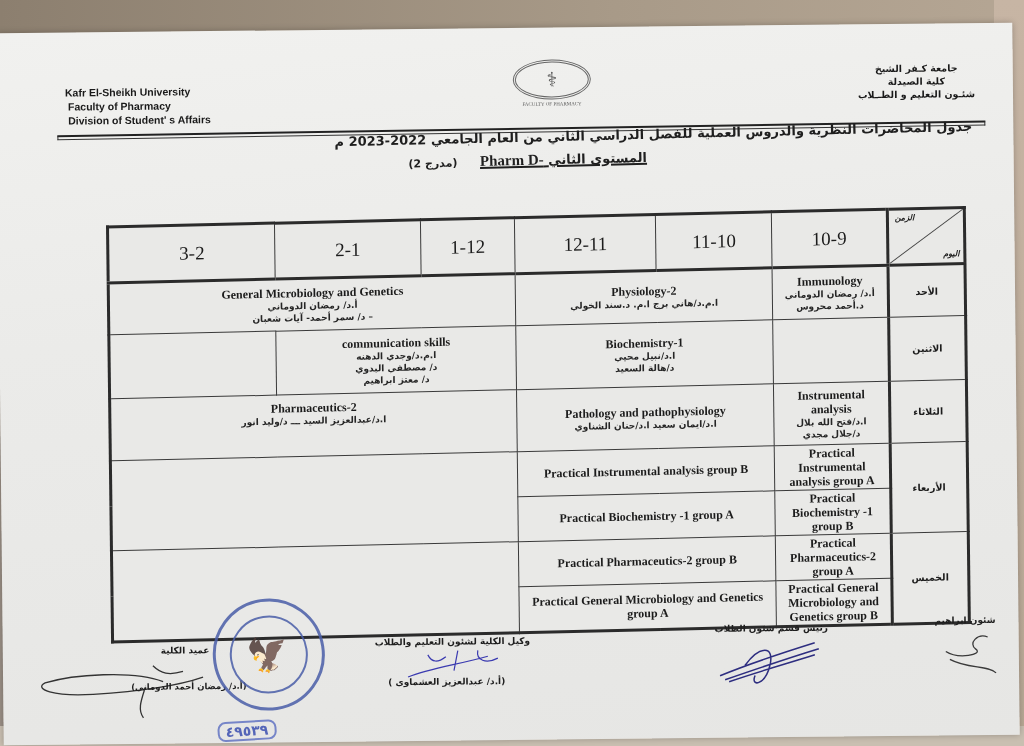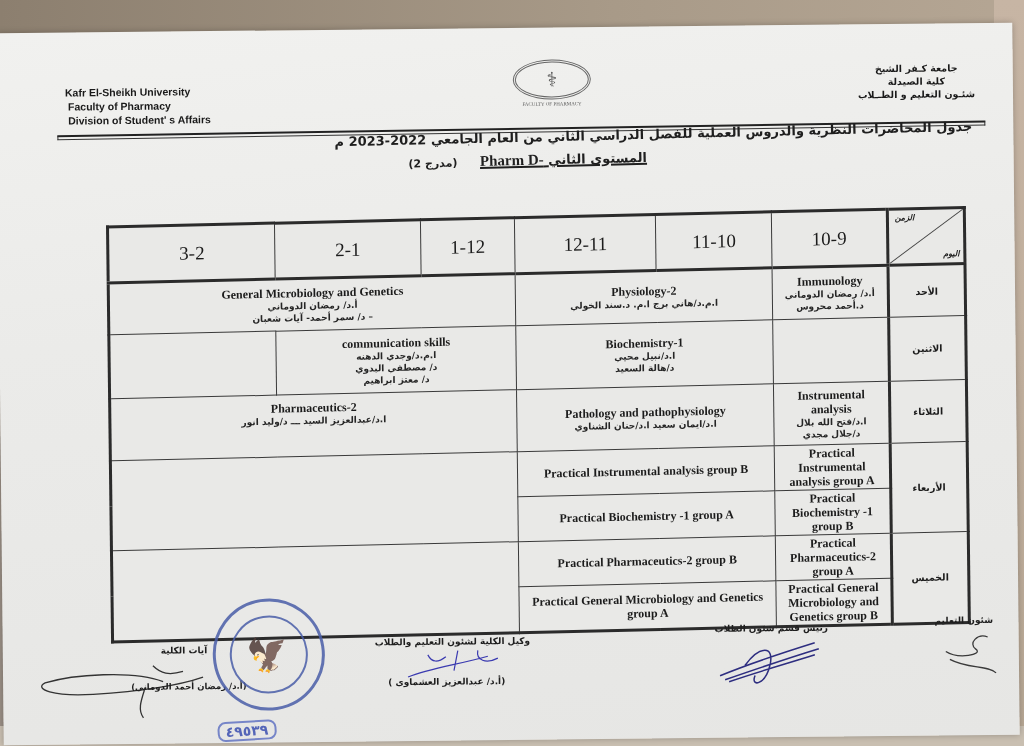--- a/index.html
+++ b/index.html
@@ -254,37 +254,37 @@
         <td rowspan="2" class="day">الخميس</td>
       </tr>
       <tr style="height:40px">
         <td colspan="2" class="prac">Practical General Microbiology and Genetics  group  A</td>
         <td class="prac">Practical General Microbiology and Genetics  group  B</td>
       </tr>
     </tbody>
       </table>
   </div>
 
-  <div class="sig" style="left:932px; top:592px;">شئون التعليم</div>
+  <div class="sig" style="left:932px; top:592px;">شئون ابراهيم</div>
   <svg class="scribble" style="left:935px; top:606px;" width="60" height="50">
     <path d="M50 8 C 40 4, 30 14, 38 20 C 46 26, 20 30, 8 22 M 12 30 C 30 40, 50 36, 58 44" stroke="#3a3a3a" stroke-width="1.3" fill="none"></path>
   </svg>
 
   <div class="sig" style="left:712px; top:598px;">رئيس قسم شئون الطلاب</div>
   <svg class="scribble" style="left:712px; top:610px;" width="110" height="55">
     <path d="M5 40 C 30 30, 60 20, 100 8 M10 44 C 40 34, 70 24, 104 14 M14 46 C 44 36, 74 28, 100 20 M30 30 C 45 10, 60 10, 55 30 C 50 50, 35 52, 40 40" stroke="#2e2e80" stroke-width="1.5" fill="none"></path>
   </svg>
 
   <div class="sig" style="left:372px; top:608px;">وكيل الكلية لشئون التعليم والطلاب</div>
   <svg class="scribble" style="left:395px; top:618px;" width="120" height="40">
     <path d="M10 30 C 30 22, 60 18, 90 10 M60 4 L 56 24 M80 4 C 78 14, 88 18, 100 12 M 30 8 C 34 16, 40 16, 48 10" stroke="#3a3ab0" stroke-width="1.2" fill="none"></path>
   </svg>
   <div class="sig" style="left:385px; top:648px;">(أ.د/ عبدالعزيز العشماوى )</div>
 
-  <div class="sig" style="left:158px; top:614px;">آيات الكلية</div>
+  <div class="sig" style="left:158px; top:614px;">عميد الكلية</div>
   <svg class="scribble" style="left:30px; top:620px;" width="190" height="70">
     <path d="M130 30 C 100 18, 40 22, 12 30 C 0 36, 20 44, 60 42 C 100 40, 140 36, 170 26 M 120 14 C 128 22, 136 24, 150 20 M 112 36 C 108 48, 104 58, 110 66" stroke="#333" stroke-width="1.3" fill="none"></path>
   </svg>
   <div class="sig" style="left:128px; top:650px; font-size:8.5px;">(أ.د/ رمضان أحمد الدوماني)</div>
 
   <div class="stamp">
     <div class="inner">🦅</div>
   </div>
   <div class="stamp-num">٤٩٥٣٩</div>
 </div>

